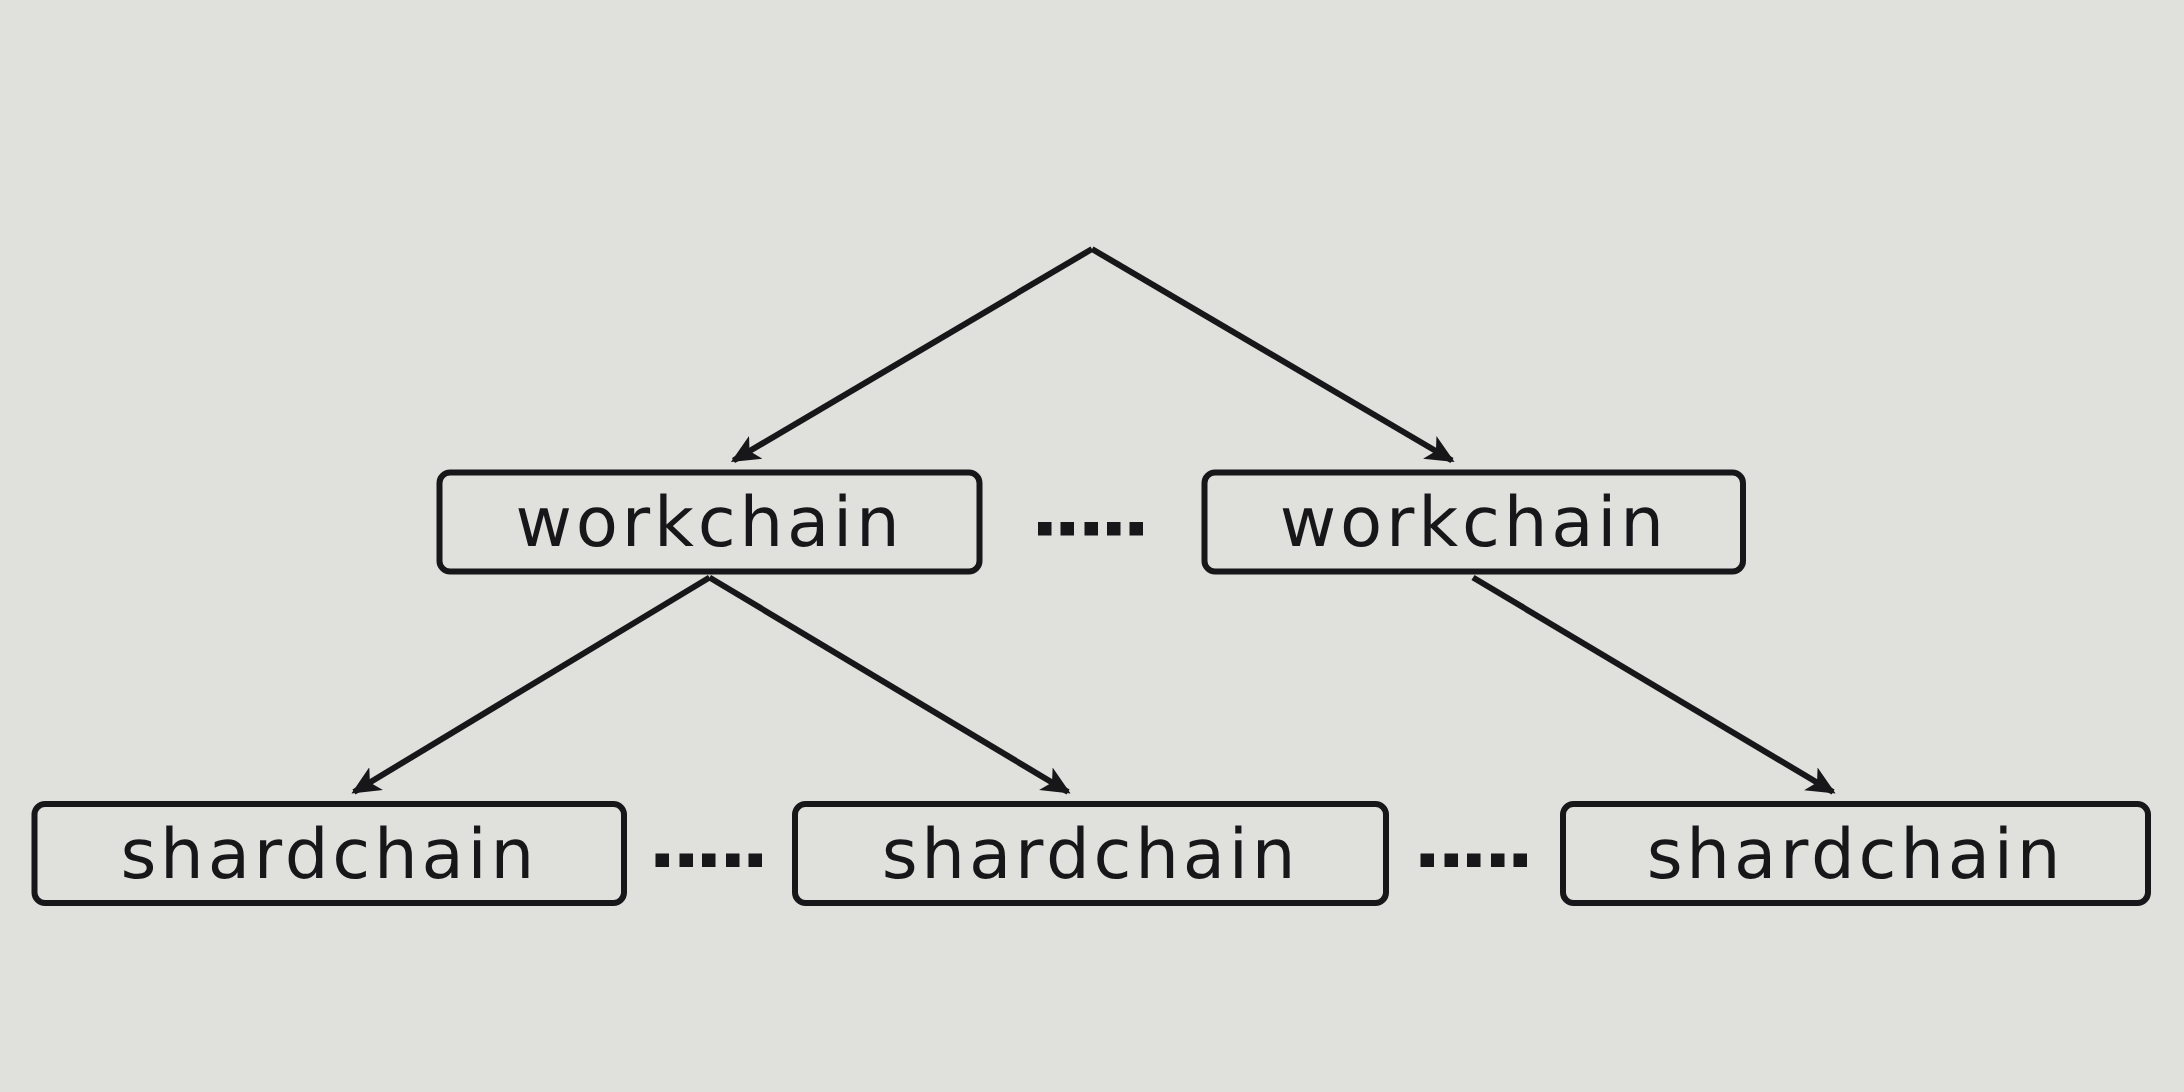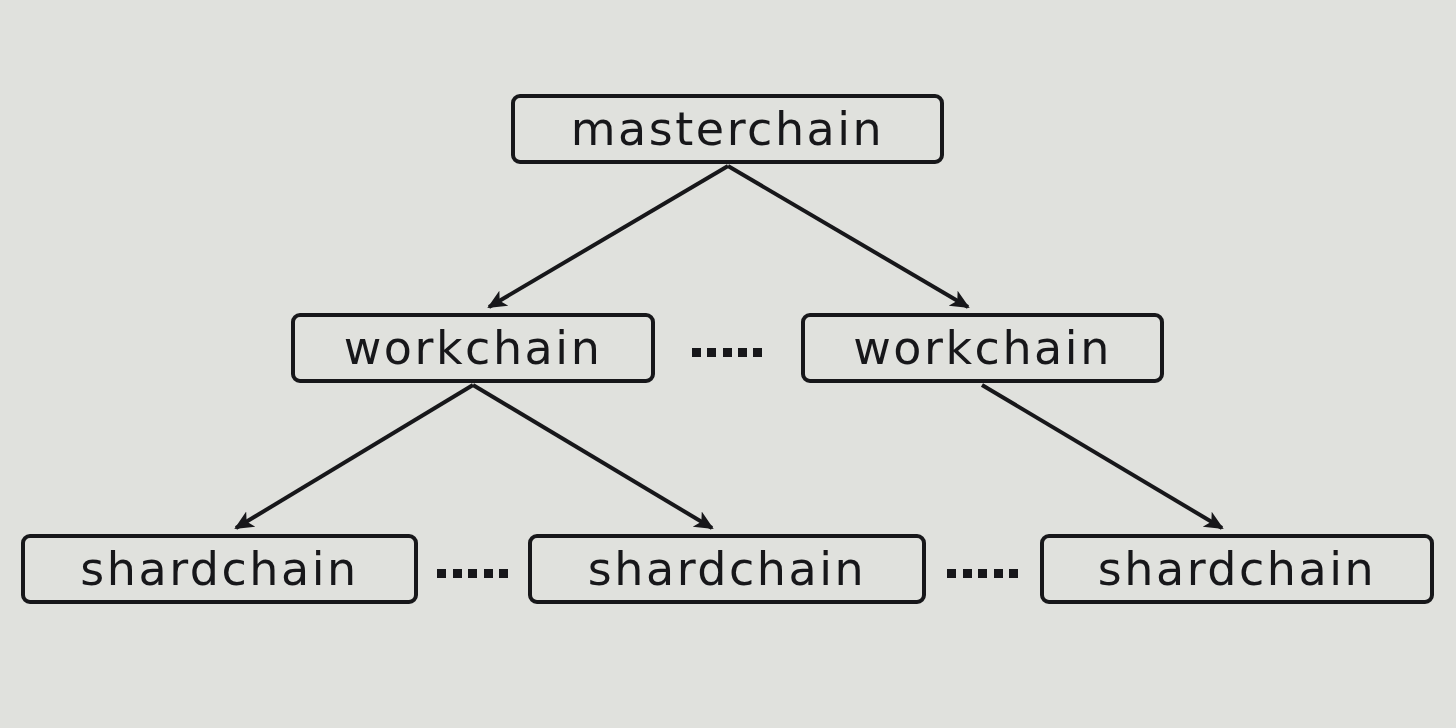--- a/index.html
+++ b/index.html
@@ -73,23 +73,20 @@
 
     <line class="edge-line" x1="728" y1="166" x2="968" y2="307" stroke="#17171a" stroke-width="4" marker-end="url(#arrow-head)"></line>
 
     <line class="edge-line" x1="473" y1="385" x2="236" y2="528" stroke="#17171a" stroke-width="4" marker-end="url(#arrow-head)"></line>
 
     <line class="edge-line" x1="473" y1="385" x2="712" y2="528" stroke="#17171a" stroke-width="4" marker-end="url(#arrow-head)"></line>
 
     <line class="edge-line" x1="982" y1="385" x2="1222" y2="528" stroke="#17171a" stroke-width="4" marker-end="url(#arrow-head)"></line>
   </svg>
 
-  <div class="node-box" id="node-masterchain" style="left: 511px; top: 94px; width: 433px; height: 70px; border-color: rgb(23, 23, 26); background: rgb(224, 225, 221);">
-    <span class="node-label" style="font-size: 46px; color: rgb(23, 23, 26);">masterchain</span>
-  </div>
 
   <div class="node-box" id="node-workchain-left" style="left: 291px; top: 313px; width: 364px; height: 70px; border-color: rgb(23, 23, 26); background: rgb(224, 225, 221);">
     <span class="node-label" style="font-size: 46px; color: rgb(23, 23, 26);">workchain</span>
   </div>
 
   <div class="node-box" id="node-workchain-right" style="left: 801px; top: 313px; width: 363px; height: 70px; border-color: rgb(23, 23, 26); background: rgb(224, 225, 221);">
     <span class="node-label" style="font-size: 46px; color: rgb(23, 23, 26);">workchain</span>
   </div>
 
   <div class="node-box" id="node-shardchain-left" style="left: 21px; top: 534px; width: 397px; height: 70px; border-color: rgb(23, 23, 26); background: rgb(224, 225, 221);">

